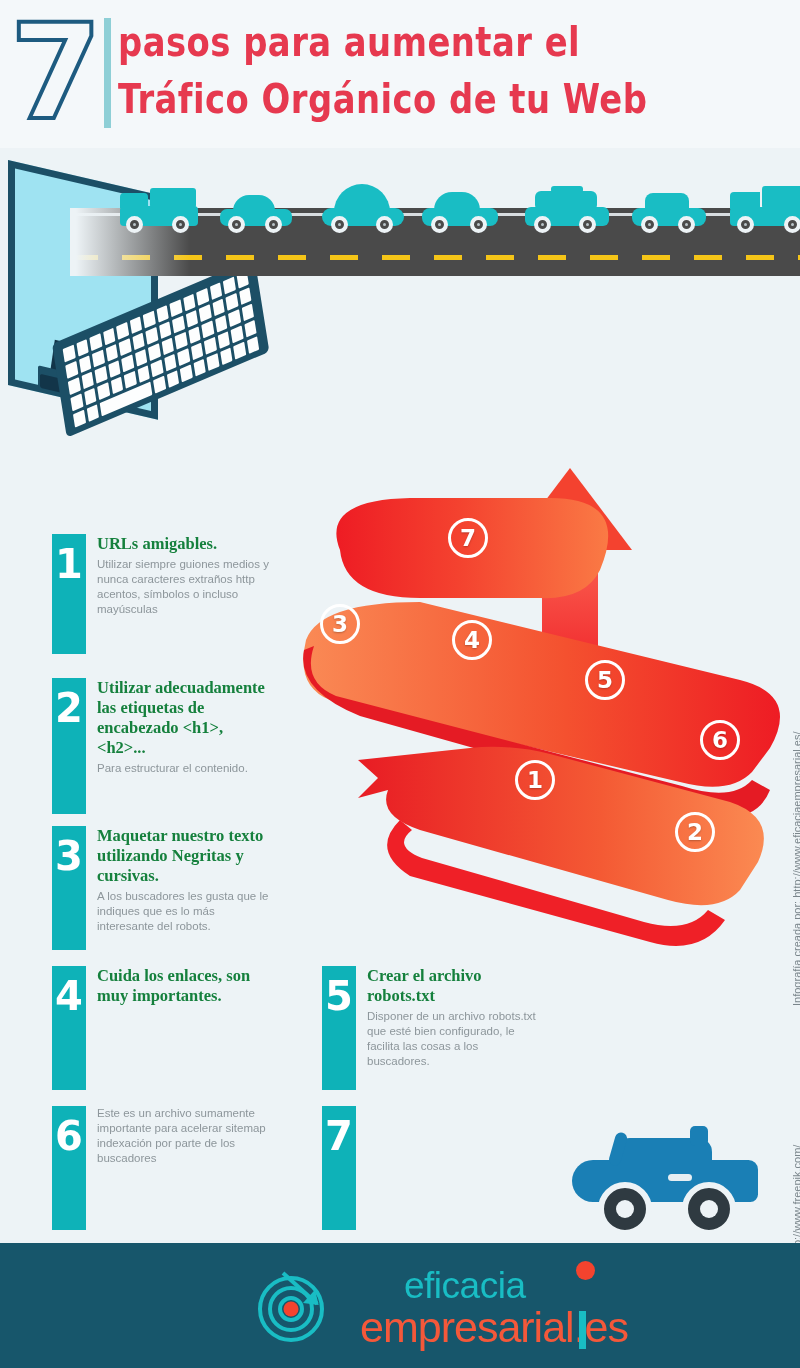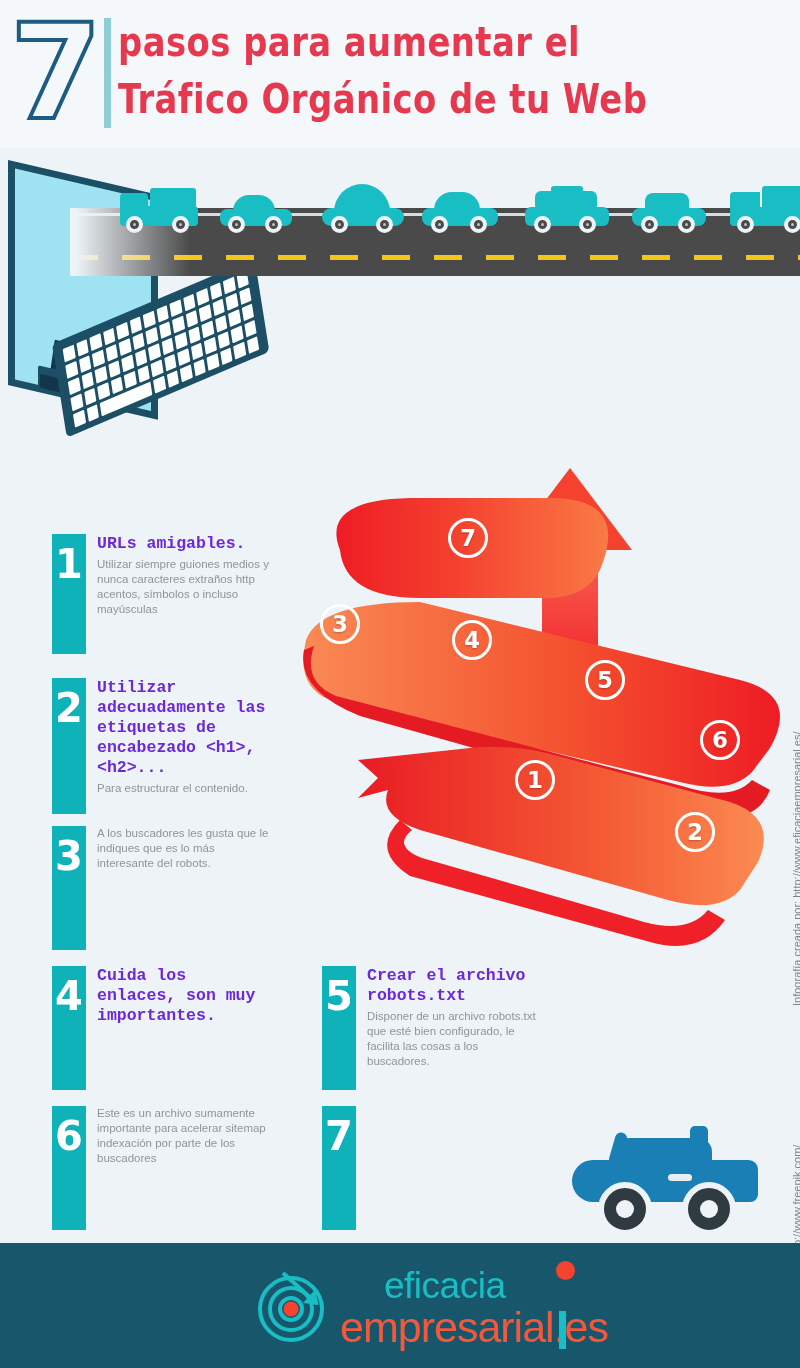--- a/index.html
+++ b/index.html
@@ -165,25 +165,25 @@
     background: #0eb2b8;
     color: #ffffff;
     font-family: "DejaVu Sans", sans-serif;
     font-weight: 700; font-size: 40px; line-height: 1;
     display: flex; align-items: flex-start; justify-content: center;
     padding-top: 10px;
     flex: 0 0 34px;
   }
   .step-body { padding-left: 11px; width: 186px; }
   .step-title {
-    font-family: Liberation Mono, monospace;
+    font-family: Liberation Serif, serif;
     font-weight: 700;
     font-size: 16.5px;
     line-height: 20px;
-    color: #6d28d9;
+    color: #15803d;
     margin-bottom: 3px;
   }
   .step-desc {
     font-family: "Liberation Sans", sans-serif;
     font-size: 11.5px;
     line-height: 15px;
     color: #8d969b;
   }
 
   
@@ -235,21 +235,21 @@
   .dart {
     position: absolute; left: 28px; top: -2px; width: 46px; height: 4px;
     background: #19bdc4; transform: rotate(42deg); transform-origin: left center;
   }
   .dart::before {
     content: ""; position: absolute; right: -2px; top: -7px;
     border-left: 13px solid #19bdc4;
     border-top: 9px solid transparent;
     border-bottom: 9px solid transparent;
   }
-  .logo-words { position: absolute; left: 340px; top: 24px; }
+  .logo-words { position: absolute; left: 360px; top: 24px; }
   .logo-eficacia {
     font-family: "Liberation Sans", sans-serif;
     font-size: 37px; color: #19bdc4; line-height: 38px;
     letter-spacing: -0.5px; margin-left: 44px;
   }
   .logo-empresarial {
     font-family: "Liberation Sans", sans-serif;
     font-size: 43px; color: #f4583a; line-height: 44px;
     letter-spacing: -1px;
   }
@@ -471,20 +471,21 @@
     <div class="step-num" style="min-height:136px;">2</div>
     <div class="step-body">
       <div class="step-title">Utilizar adecuadamente las etiquetas de encabezado &lt;h1&gt;, &lt;h2&gt;...</div>
       <div class="step-desc">Para estructurar el contenido.</div>
     </div>
   </div>
 
   <div class="step" style="left:52px;top:826px;">
     <div class="step-num" style="min-height:124px;">3</div>
     <div class="step-body">
+      <div class="step-title">Maquetar nuestro texto utilizando Negritas y cursivas.</div>
       <div class="step-desc">A los buscadores les gusta que le indiques que es lo más interesante del robots.</div>
     </div>
   </div>
 
   <div class="step" style="left:52px;top:966px;">
     <div class="step-num" style="min-height:124px;">4</div>
     <div class="step-body">
       <div class="step-title">Cuida los enlaces, son muy importantes.</div>
     </div>
   </div>

